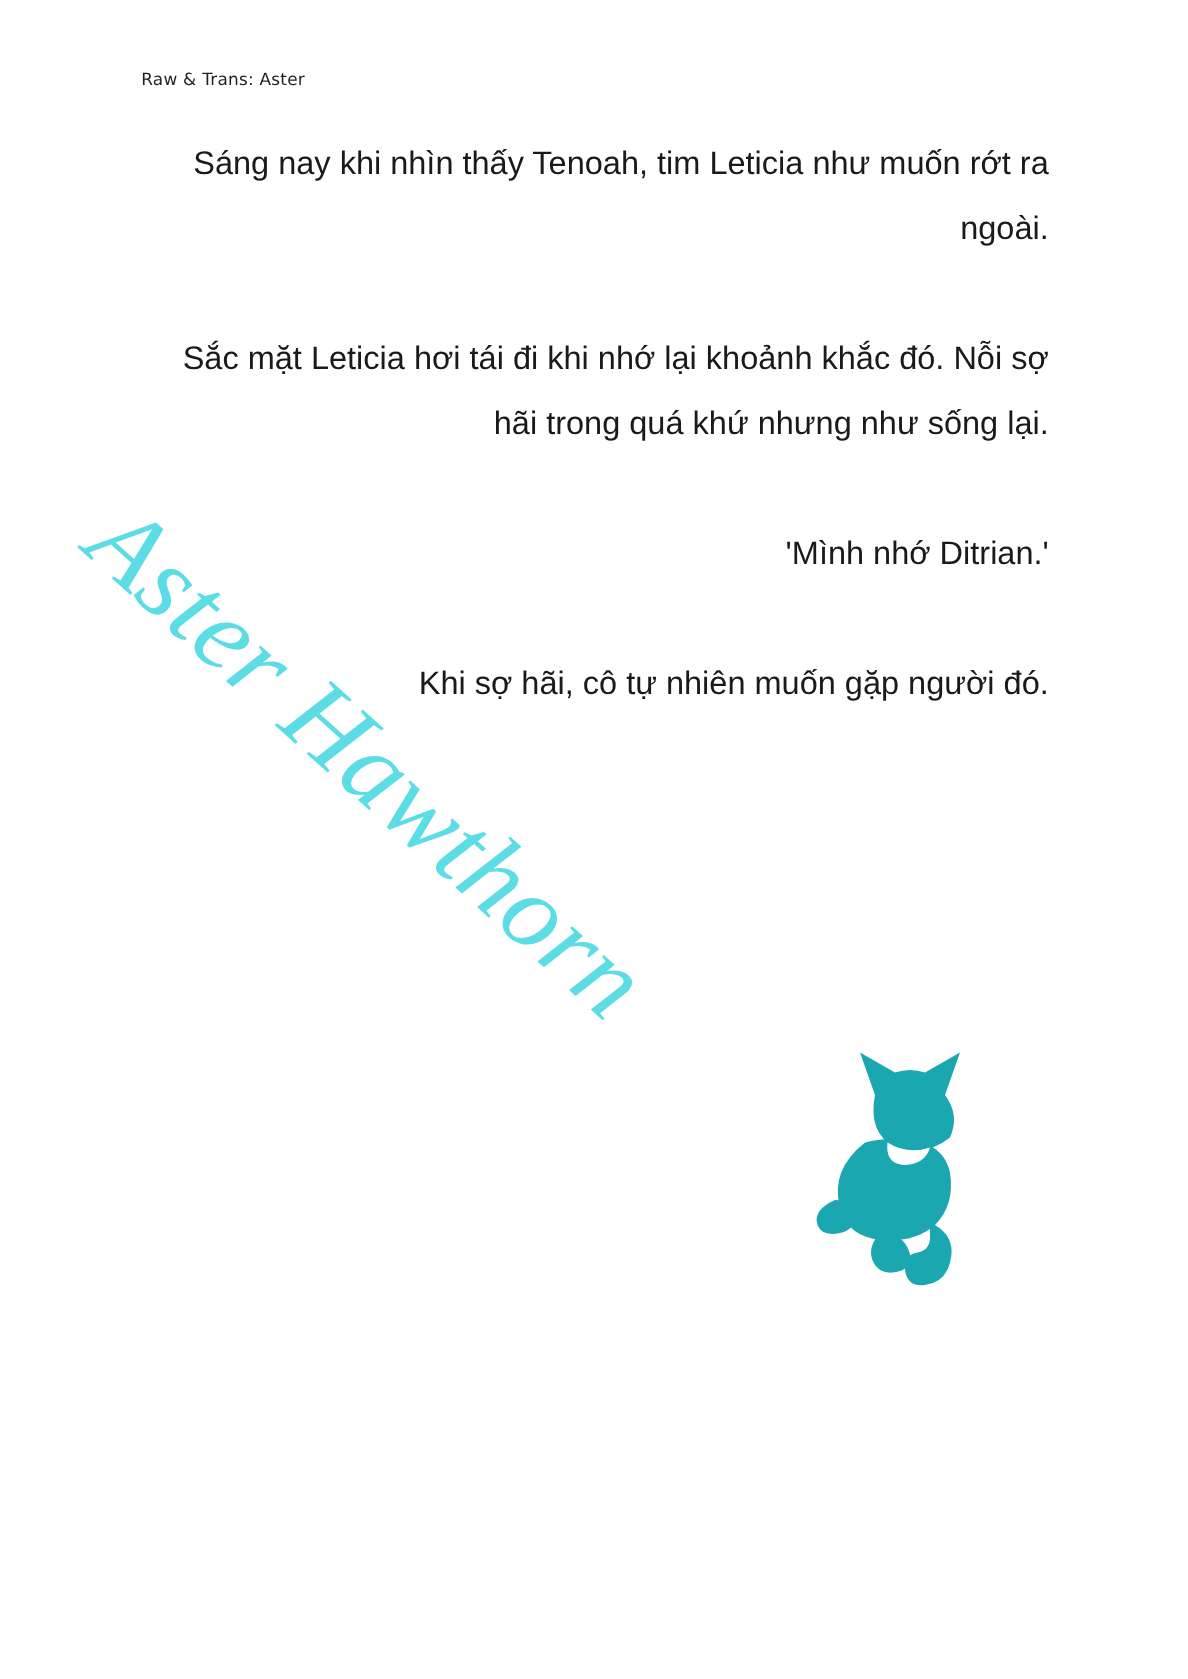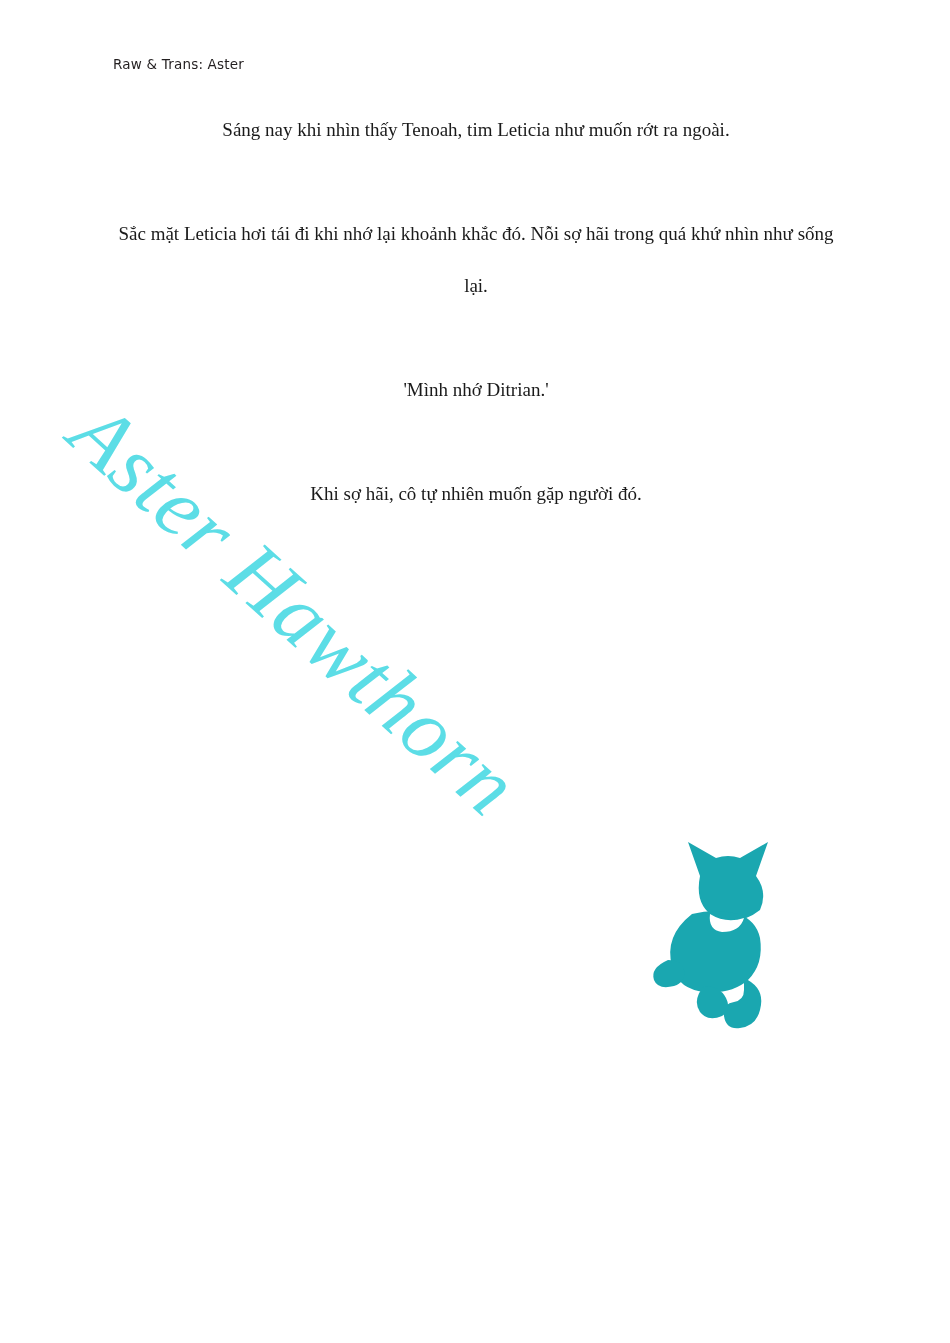--- a/index.html
+++ b/index.html
@@ -28,26 +28,26 @@
     letter-spacing: 0.2px;
     white-space: nowrap;
   }
   .content {
     position: absolute;
     top: 104px;
     left: 113px;
     width: 726px;
   }
   .para {
-    font-family: Liberation Serif, serif;
-    font-size: 19px;
+    font-family: Liberation Sans, sans-serif;
+    font-size: 26px;
     line-height: 52px;
     color: #1a1a1a;
     margin: 0 0 52px 0;
-    text-align: center;
+    text-align: right;
   }
   .para:last-child {
     margin-bottom: 0;
   }
   
   .watermark-text {
     position: absolute;
     left: 118px;
     top: 382px;
     transform-origin: left top;
@@ -72,21 +72,21 @@
 </style>
 </head>
 <body>
 
 <div class="page">
 
   <div class="header-credit">Raw &amp; Trans: Aster</div>
 
   <div class="content">
     <p class="para">Sáng nay khi nhìn thấy Tenoah, tim Leticia như muốn rớt ra ngoài.</p>
-    <p class="para">Sắc mặt Leticia hơi tái đi khi nhớ lại khoảnh khắc đó. Nỗi sợ hãi trong quá khứ nhìn như sống lại.</p>
+    <p class="para">Sắc mặt Leticia hơi tái đi khi nhớ lại khoảnh khắc đó. Nỗi sợ hãi trong quá khứ nhưng như sống lại.</p>
     <p class="para">'Mình nhớ Ditrian.'</p>
     <p class="para">Khi sợ hãi, cô tự nhiên muốn gặp người đó.</p>
   </div>
 
   <div class="watermark-text">Aster Hawthorn</div>
 
   <svg class="watermark-cat" viewBox="0 0 150 190" xmlns="http://www.w3.org/2000/svg">
     <g fill="#1aa7b0">
 
       <path d="M52 36 L40 2 L68 18 Q80 14 92 18 L120 2 L108 36 Q120 52 112 70 Q92 86 68 78 Q46 66 52 36 Z"></path>

